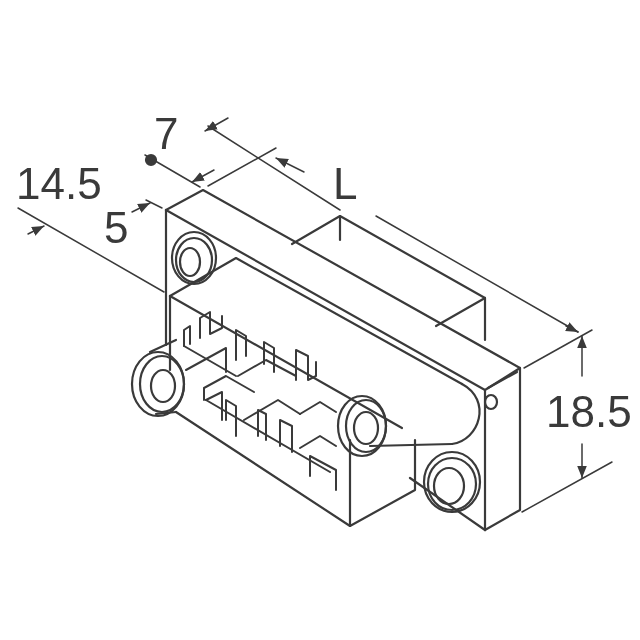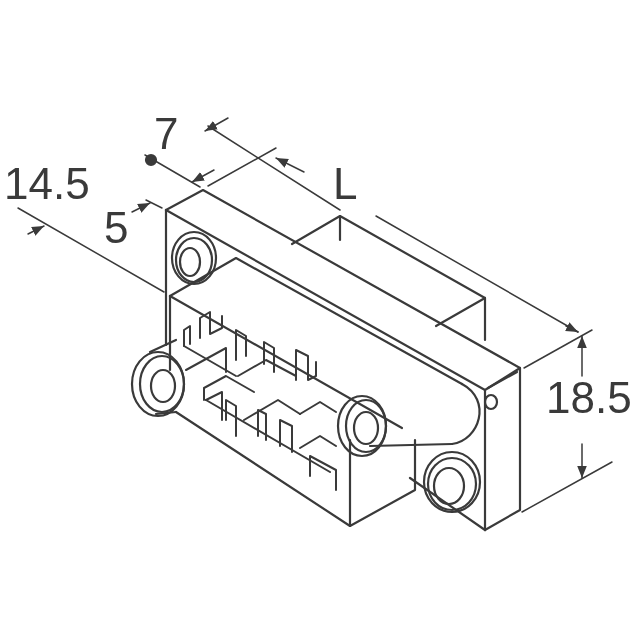--- a/index.html
+++ b/index.html
@@ -133,16 +133,16 @@
     <g stroke-width="1.5">
       <line x1="524" y1="368" x2="592" y2="330"></line>
       <line x1="582" y1="376" x2="582" y2="336" marker-end="url(#arr)"></line>
       <line x1="522" y1="512" x2="612" y2="462"></line>
       <line x1="582" y1="444" x2="582" y2="478" marker-end="url(#arr)"></line>
     </g>
   </g>
 </svg>
 
 <div class="dim-label big" style="left:154px; top:112px;">7</div>
-<div class="dim-label big" style="left:4px; top:162px;">14.5</div>
+<div class="dim-label big" style="left:16px; top:162px;">14.5</div>
 <div class="dim-label big" style="left:104px; top:206px;">5</div>
 <div class="dim-label big" style="left:333px; top:162px;">L</div>
-<div class="dim-label big" style="left:546px; top:376px;">18.5</div>
+<div class="dim-label big" style="left:546px; top:390px;">18.5</div>
 
 </body></html>

